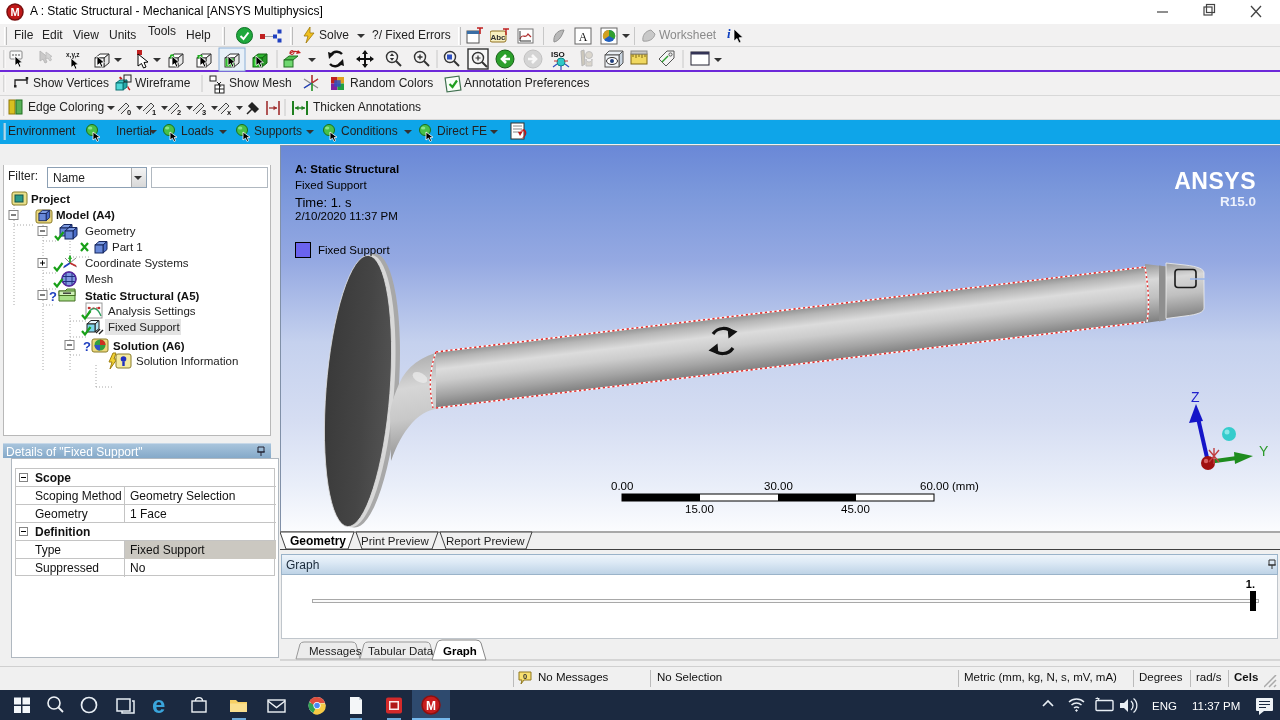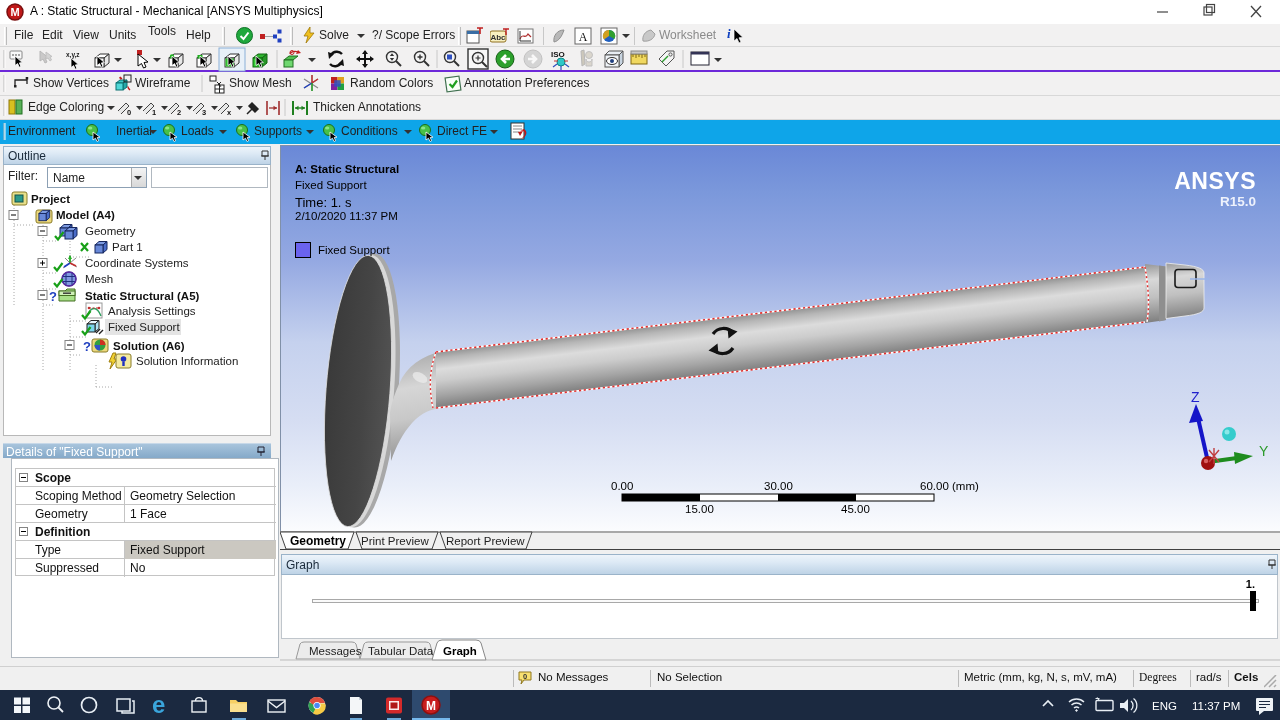--- a/index.html
+++ b/index.html
@@ -49,21 +49,21 @@
     <rect x="13" y="5.5" width="4" height="4" fill="#2040c0"></rect>
     <rect x="17.5" y="0.5" width="4" height="4" fill="#2040c0"></rect>
     <rect x="17.5" y="9.5" width="4" height="4" fill="#2040c0"></rect>
   </svg>
   <span class="grip" style="left:290px"></span>
   <svg class="abs" style="left:302px;top:3px" width="15" height="17" viewBox="0 0 15 17">
     <path d="M8 0 L2 9 L6 9 L4 16 L12 6 L8 6 Z" fill="#f0c020" stroke="#a07808" stroke-width="0.8"></path>
   </svg>
   <span class="abs" style="left:319px;top:4px">Solve</span>
   <span class="dd abs" style="left:357px;top:10px"></span>
-  <span class="abs" style="left:372px;top:4px">?/ Scope Errors</span>
+  <span class="abs" style="left:372px;top:4px">?/ Fixed Errors</span>
   <span class="grip" style="left:458px"></span>
   <svg class="abs" style="left:466px;top:3px" width="18" height="18" viewBox="0 0 18 18">
     <rect x="1" y="4" width="12" height="12" fill="#fff" stroke="#555"></rect>
     <rect x="1" y="4" width="12" height="3" fill="#3a6ea5"></rect>
     <path d="M11 1 L17 1 M14 1 L14 7" stroke="#c02020" stroke-width="1.6"></path>
   </svg>
   <svg class="abs" style="left:490px;top:3px" width="20" height="18" viewBox="0 0 20 18">
     <rect x="0" y="4" width="16" height="11" rx="2" fill="#f8f0c0" stroke="#907020"></rect>
     <text x="8" y="13" font-size="8" font-weight="bold" fill="#303030" text-anchor="middle" font-family="Liberation Sans">Abc</text>
     <path d="M13 2 L19 2 M16 2 L16 8" stroke="#c02020" stroke-width="1.4"></path>
@@ -406,26 +406,20 @@
       <span class="dd abs" style="left:219px;top:10px"></span>
 <span class="abs" style="left:254px;top:4px">Supports</span>
       <span class="dd abs" style="left:306px;top:10px"></span>
 <span class="abs" style="left:341px;top:4px">Conditions</span>
       <span class="dd abs" style="left:404px;top:10px"></span>
 <span class="abs" style="left:437px;top:4px">Direct FE</span>
       <span class="dd abs" style="left:490px;top:10px"></span>
 </div>
 
 <div class="abs" style="left:0;top:144px;width:280px;height:522px;background:#f0f0f0;">
-  <div class="abs hdrblue" style="left:3px;top:2px;width:268px;height:19px;">
-    <span class="abs" style="left:4px;top:2px;font-size:12px;color:#1a2a3a;">Outline</span>
-    <svg class="abs" style="left:256px;top:3px" width="10" height="12" viewBox="0 0 10 12">
-          <path d="M2 1 L8 1 L8 6 L2 6 Z M5 6 L5 10 M1 6 L9 6" stroke="#333" fill="none"></path>
-        </svg>
-  </div>
   <div class="abs" style="left:3px;top:21px;width:268px;height:271px;background:#ffffff;border:1px solid #b8b8b8;border-top:none;" id="treebox">
     <div class="abs" style="left:4px;top:4px;font-size:12px;color:#222;">Filter:</div>
     <div class="abs" style="left:43px;top:2px;width:100px;height:21px;background:#fff;border:1px solid #8ca0b4;">
       <span class="abs" style="left:5px;top:3px;font-size:12px;color:#222;">Name</span>
       <span class="abs" style="left:83px;top:0;width:15px;height:19px;background:linear-gradient(#f4f4f4,#d8d8d8);border-left:1px solid #aaa;"></span>
       <span class="dd abs" style="left:86px;top:8px"></span>
     </div>
     <div class="abs" style="left:147px;top:2px;width:117px;height:21px;background:#fff;border:1px solid #b0b8c0;"></div>
     <svg class="abs" style="left:0;top:20px" width="266" height="244" viewBox="0 0 266 244">
       <defs>
@@ -758,21 +752,21 @@
   <svg class="abs" style="left:518px;top:4px" width="16" height="15" viewBox="0 0 16 15">
     <path d="M1 1 L13 1 L13 9 L6 9 L3 13 L4 9 L1 9 Z" fill="#f8e070" stroke="#907820"></path>
     <text x="7" y="8" font-size="7.5" font-weight="bold" fill="#333" text-anchor="middle" font-family="Liberation Sans">0</text>
   </svg>
   <span class="abs" style="left:538px;top:4px;font-size:11.5px;color:#111;">No Messages</span>
   <span class="abs" style="left:650px;top:3px;width:1px;height:17px;background:#bbb;"></span>
   <span class="abs" style="left:657px;top:4px;font-size:11.5px;color:#111;">No Selection</span>
   <span class="abs" style="left:958px;top:3px;width:1px;height:17px;background:#bbb;"></span>
   <span class="abs" style="left:964px;top:4px;font-size:11.5px;color:#111;">Metric (mm, kg, N, s, mV, mA)</span>
   <span class="abs" style="left:1133px;top:3px;width:1px;height:17px;background:#bbb;"></span>
-  <span class="abs" style="left:1139px;top:4px;font-size:11.5px;color:#111;font-family:Liberation Serif, serif;">Degrees</span>
+  <span class="abs" style="left:1139px;top:4px;font-size:11.5px;color:#111;">Degrees</span>
   <span class="abs" style="left:1190px;top:3px;width:1px;height:17px;background:#bbb;"></span>
   <span class="abs" style="left:1196px;top:4px;font-size:11.5px;color:#111;">rad/s</span>
   <span class="abs" style="left:1228px;top:3px;width:1px;height:17px;background:#bbb;"></span>
   <span class="abs" style="left:1234px;top:4px;font-size:11.5px;color:#111;font-weight:bold;">Cels</span>
   <svg class="abs" style="left:1264px;top:8px" width="14" height="14">
         <path d="M12 0 L0 12 M12 5 L5 12 M12 10 L10 12" stroke="#aaa" stroke-width="1.5"></path>
       </svg>
 </div>
 
 <div class="abs" style="left:0;top:690px;width:1280px;height:30px;background:#1b2940;" id="taskbar">

